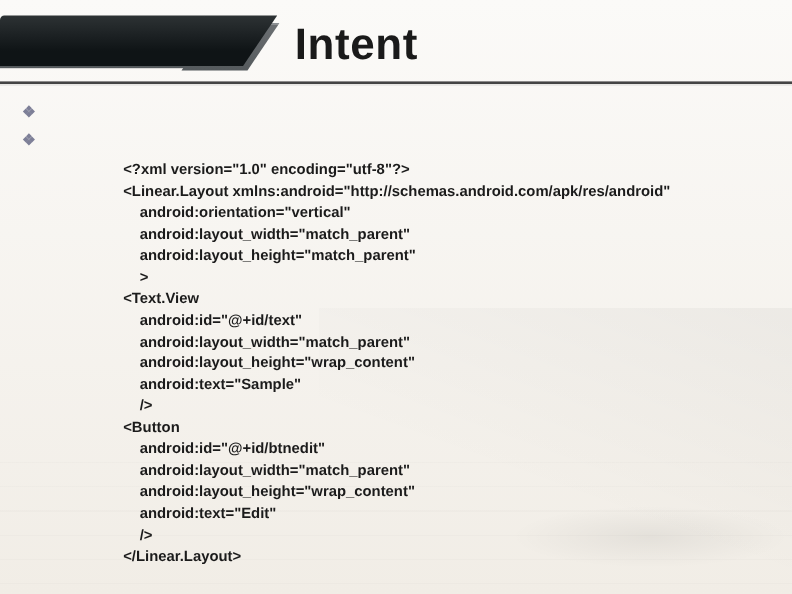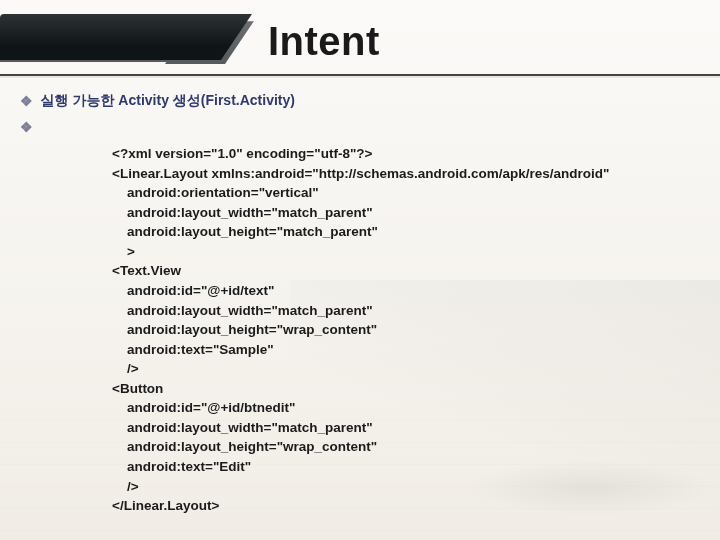--- a/index.html
+++ b/index.html
@@ -80,21 +80,20 @@
   <div class="title-wrap">
     <div class="title-back"></div>
     <div class="title-front"></div>
     <div class="title-text">Intent</div>
     <div class="title-rule"></div>
   </div>
 
   <div class="content">
     <div class="bullet">
       <span class="diamond">❖</span>
-      <span>실행 가능한 Activity 생성(First.Activity)</span>
     </div>
     <div class="bullet">
       <span class="diamond">❖</span>
     </div>
     <div class="code-block">&lt;?xml version="1.0" encoding="utf-8"?&gt;
 &lt;Linear.Layout xmlns:android="http://schemas.android.com/apk/res/android"
     android:orientation="vertical"
     android:layout_width="match_parent"
     android:layout_height="match_parent"
     &gt;

